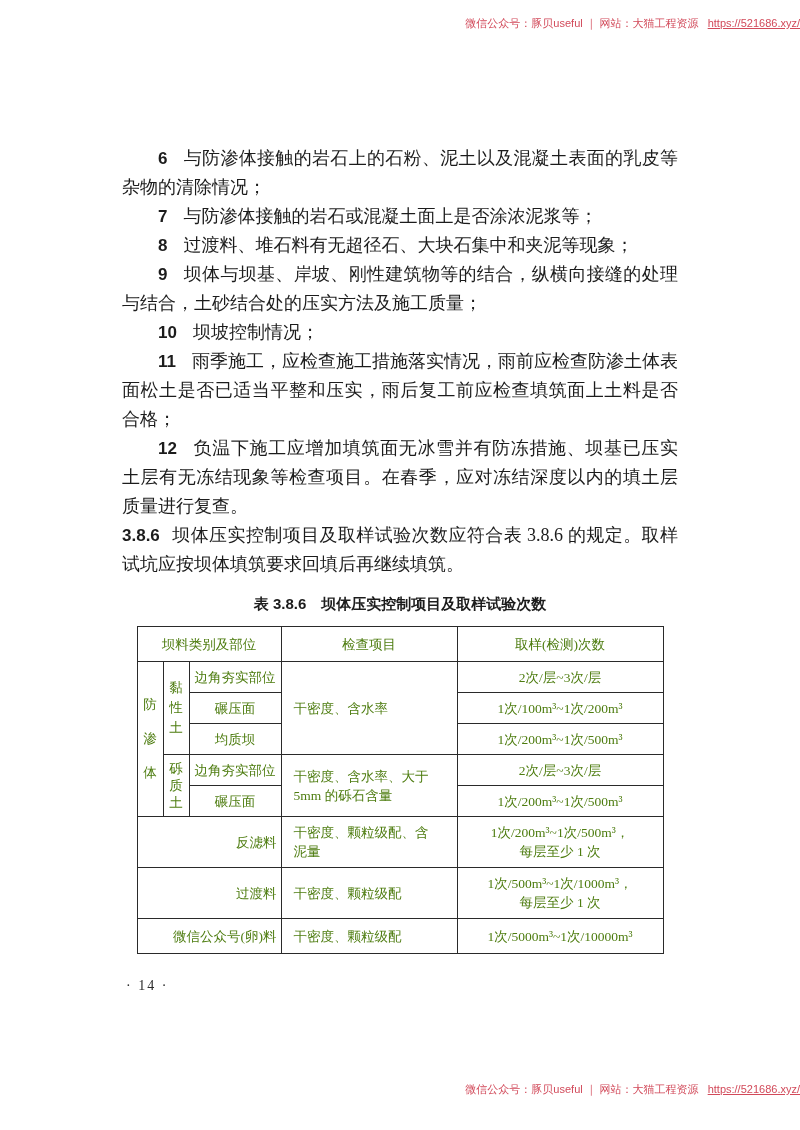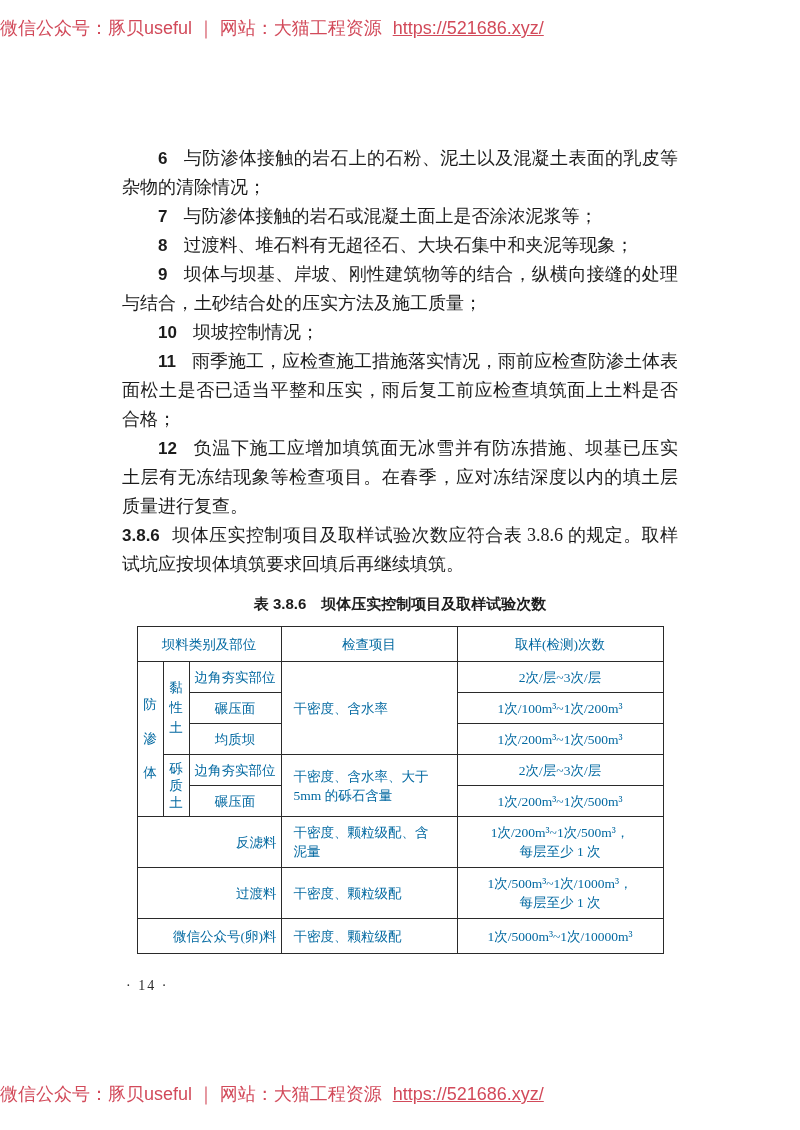--- a/index.html
+++ b/index.html
@@ -6,23 +6,23 @@
   body {
     width: 800px; height: 1130px;
     background: #ffffff;
     font-family: "Liberation Serif", "DejaVu Serif", serif;
     color: #1c1c1c;
     position: relative;
     overflow: hidden;
   }
   .watermark {
     position: absolute; left: 0; width: 100%;
-    text-align: left;
+    text-align: right;
     font-family: "Liberation Sans", "DejaVu Sans", sans-serif;
-    font-size: 18px;
+    font-size: 11px;
     color: #d24a5a;
   }
   .wm-top { top: 16px; }
   .wm-bottom { top: 1082px; }
   .wm-link { color: #d24a5a; text-decoration: underline; cursor: pointer; margin-left: 6px; }
 
   .content {
     position: absolute; top: 144px; left: 122px; width: 556px;
     font-size: 18px; line-height: 29px;
     text-align: justify;
@@ -44,21 +44,21 @@
     font-size: 15px;
     margin-top: 10px;
     margin-bottom: 8px;
     font-family: "Liberation Sans", "DejaVu Sans", sans-serif;
   }
   table {
     border-collapse: collapse;
     margin: 0 auto;
     font-size: 13.5px;
     line-height: 19px;
-    color: #0369a1;
+    color: #4d7c0f;
     table-layout: fixed;
     width: 526px;
   }
   td {
     border: 1px solid #2a2a2a;
     padding: 2px 4px;
     height: 26px;
     vertical-align: middle;
   }
   tr.row-head td { height: 30px; text-align: center; }

